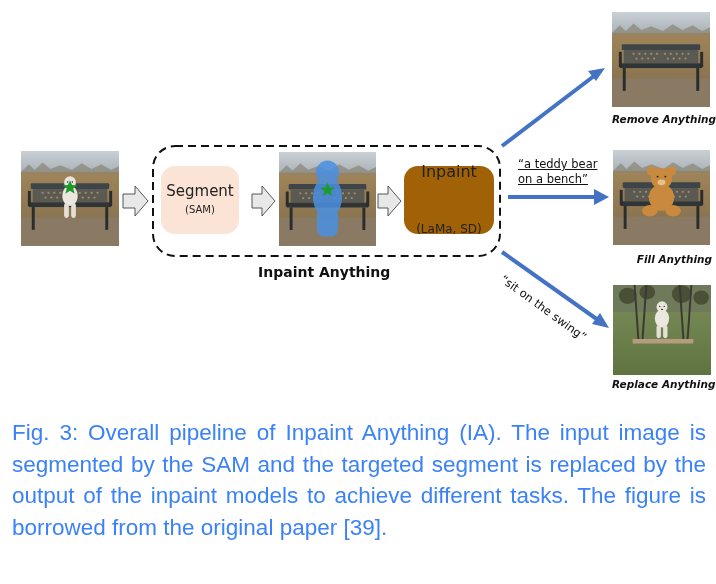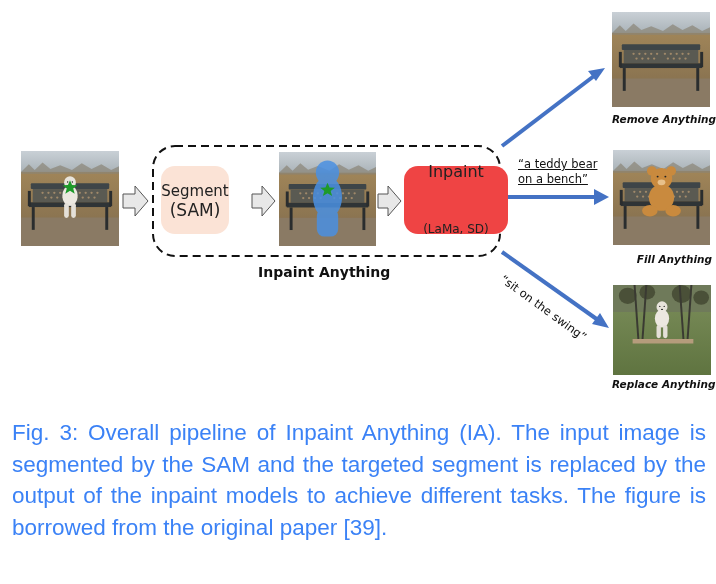--- a/index.html
+++ b/index.html
@@ -1,21 +1,21 @@
 <!DOCTYPE html>
 <html><head>
 <meta charset="utf-8">
 <style>
   html, body { margin: 0; padding: 0; background: #ffffff; }
   body { width: 716px; height: 584px; position: relative; overflow: hidden; font-family: "Liberation Sans", sans-serif; }
   .photo { position: absolute; overflow: hidden; }
   .photo svg { display: block; width: 100%; height: 100%; }
   .model-box { position: absolute; border-radius: 14px; display: flex; flex-direction: column; align-items: center; justify-content: center; color: #222; font-family: "DejaVu Sans", sans-serif; }
   .model-title { font-size: 15px; line-height: 20px; }
-  .model-sub { font-size: 17px; line-height: 18px; }
+  .model-sub { font-size: 10px; line-height: 18px; }
   .out-label { position: absolute; font-family: "DejaVu Sans", sans-serif; font-weight: bold; font-style: italic; font-size: 10.5px; color: #111; white-space: nowrap; text-align: right; }
   .prompt { position: absolute; font-family: "DejaVu Sans", sans-serif; font-size: 11.5px; color: #111; line-height: 15px; white-space: nowrap; }
   .ia-title { position: absolute; font-family: "DejaVu Sans", sans-serif; font-weight: bold; font-size: 14px; color: #111; }
   .caption { position: absolute; left: 12px; top: 417px; width: 694px; font-family: Liberation Sans, sans-serif; font-size: 22.5px; line-height: 31.5px; color: #3b82f6; text-align: justify; }
   svg.overlay { position: absolute; left: 0; top: 0; }
 </style>
 </head>
 <body>
 
 <svg width="0" height="0" style="position:absolute">
@@ -108,38 +108,38 @@
   <g stroke="#4472c4" stroke-width="4" fill="#4472c4">
     <line x1="508" y1="197" x2="596" y2="197"></line>
     <polygon points="609,197 594,189 594,205" stroke="none"></polygon>
   </g>
   <g stroke="#4472c4" stroke-width="4" fill="#4472c4">
     <line x1="502" y1="252" x2="598" y2="320"></line>
     <polygon points="609,328 592,324 600,313" stroke="none"></polygon>
   </g>
 </svg>
 
-<div class="model-box" style="left:161px; top:166px; width:68px; height:68px; background:#fbe3d6;">
+<div class="model-box" style="left:161px; top:166px; width:78px; height:68px; background:#fbe3d6;">
   <span class="model-title">Segment</span>
   <span class="model-sub">(SAM)</span>
 </div>
 
 <div class="photo" style="left:279px; top:152px; width:97px; height:94px;">
   <svg viewBox="0 0 100 100" preserveAspectRatio="none">
     <use href="#bench-scene" x="0" y="0" width="100" height="100"></use>
     <g opacity="0.85" fill="#4a90e2">
       <ellipse cx="50" cy="22" rx="12" ry="13"></ellipse>
       <ellipse cx="50" cy="48" rx="15" ry="22"></ellipse>
       <rect x="39" y="60" width="22" height="30" rx="8"></rect>
     </g>
     <use href="#star" x="42" y="32" width="16" height="16"></use>
   </svg>
 </div>
 
-<div class="model-box" style="left:404px; top:166px; width:104px; height:68px; background:#ef4444;">
+<div class="model-box" style="left:404px; top:166px; width:90px; height:68px; background:#a16207;">
   <span class="model-title" style="font-size:16px;">Inpaint</span>
   <span class="model-sub" style="font-size:12px;margin-top:38px;">(LaMa, SD)</span>
 </div>
 
 <div class="ia-title" style="left:258px; top:264px;">Inpaint Anything</div>
 
 <div class="photo" style="left:612px; top:12px; width:98px; height:95px;">
   <svg viewBox="0 0 100 100" preserveAspectRatio="none">
     <use href="#bench-scene" x="0" y="0" width="100" height="100"></use>
   </svg>

